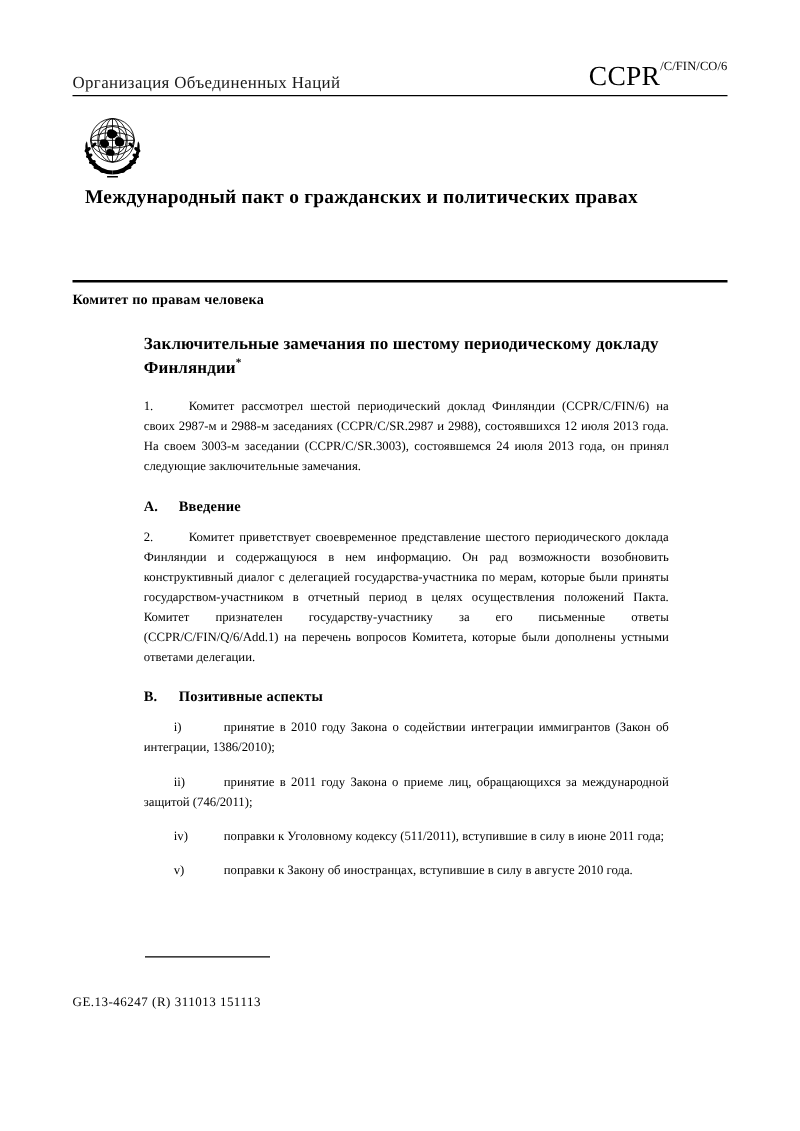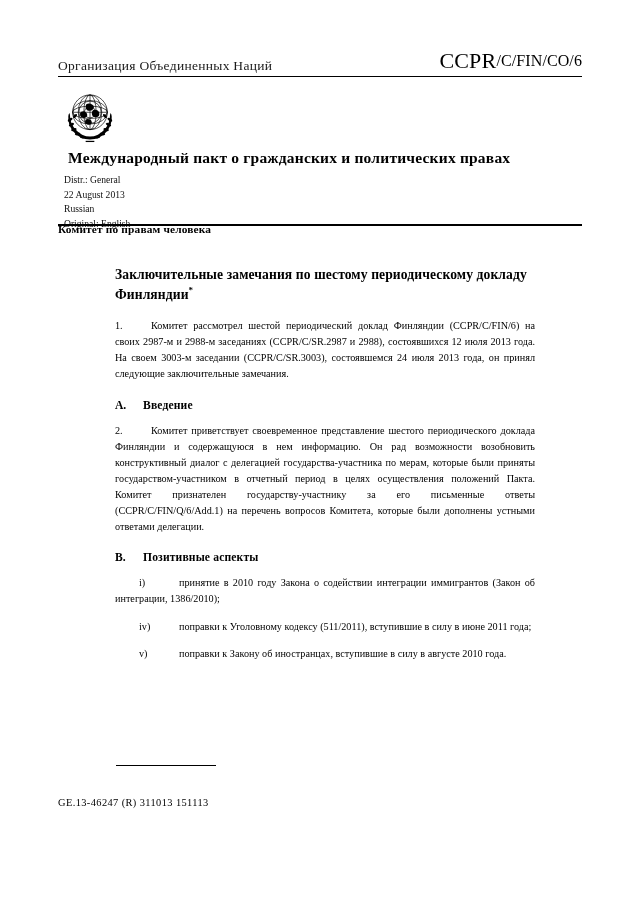--- a/index.html
+++ b/index.html
@@ -37,29 +37,29 @@
   }
   .org-name {
     font-size: 13.5px;
     letter-spacing: 0.3px;
     color: #1a1a1a;
     white-space: nowrap;
   }
   .symbol {
     white-space: nowrap;
     display: flex;
-    align-items: center;
+    align-items: flex-start;
     color: #000;
   }
   .symbol .sym-main {
     font-size: 22px;
     letter-spacing: 0.2px;
   }
   .symbol .sym-sub {
-    font-size: 16px;
+    font-size: 10px;
     letter-spacing: 0.1px;
   }
   .rule-thin {
     border-top: 1px solid #000;
     width: 100%;
     height: 0;
   }
   .mast-body {
     display: flex;
     align-items: flex-start;
@@ -96,21 +96,21 @@
     top: 224px;
     width: 524px;
     height: 0;
     border-top: 2.4px solid #000;
   }
 
   
   .committee {
     position: absolute;
     left: 58px;
-    top: 223px;
+    top: 234px;
     font-size: 11.4px;
     font-weight: bold;
     letter-spacing: 0.15px;
   }
 
   
   .content {
     position: absolute;
     left: 115px;
     top: 265px;
@@ -266,26 +266,20 @@
             <ellipse cx="62" cy="84" rx="4.5" ry="2.2" transform="rotate(-5 62 84)"></ellipse>
             <ellipse cx="26" cy="50" rx="4" ry="2" transform="rotate(-45 26 50)"></ellipse>
             <ellipse cx="74" cy="50" rx="4" ry="2" transform="rotate(45 74 50)"></ellipse>
           </g>
           <path d="M43 90 h14 v2 h-14 z" fill="#000"></path>
         </svg>
       </div>
 
       <div class="pact-title">Международный пакт о гражданских и политических правах</div>
 
-      <div class="distr">
-        <div>Distr.: General</div>
-        <div>22 August 2013</div>
-        <div>Russian</div>
-        <div>Original: English</div>
-      </div>
     </div>
   </div>
 
   <div class="rule-thick"></div>
 
   <div class="committee">Комитет по правам человека</div>
 
   <div class="content">
 
     <h1 class="doc-title"><span>Заключительные замечания по шестому периодическому докладу Финляндии</span><span class="star">*</span></h1>
@@ -300,20 +294,21 @@
     <p class="body-par"><span class="num">2.</span><span>Комитет приветствует своевременное представление шестого периодического доклада Финляндии и содержащуюся в нем информацию. Он рад возможности возобновить конструктивный диалог с делегацией государства-участника по мерам, которые были приняты государством-участником в отчетный период в целях осуществления положений Пакта. Комитет признателен государству-участнику за его письменные ответы (CCPR/C/FIN/Q/6/Add.1) на перечень вопросов Комитета, которые были дополнены устными ответами делегации.</span></p>
 
     <div class="section-head">
       <span class="sec-letter">B.</span>
       <span class="sec-label">Позитивные аспекты</span>
     </div>
 
 
     <p class="sub-item"><span class="roman">i)</span><span class="gap"></span><span>принятие в 2010 году Закона о содействии интеграции иммигрантов (Закон об интеграции, 1386/2010);</span></p>
 
+    <p class="sub-item"><span class="roman">ii)</span><span class="gap"></span><span>принятие в 2011 году Закона о приеме лиц, обращающихся за международной защитой (746/2011);</span></p>
 
 
     <p class="sub-item"><span class="roman">iv)</span><span class="gap"></span><span>поправки к Уголовному кодексу (511/2011), вступившие в силу в июне 2011 года;</span></p>
 
     <p class="sub-item"><span class="roman">v)</span><span class="gap"></span><span>поправки к Закону об иностранцах, вступившие в силу в августе 2010 года.</span></p>
 
   </div>
 
   <div class="footnote-rule"></div>
 

